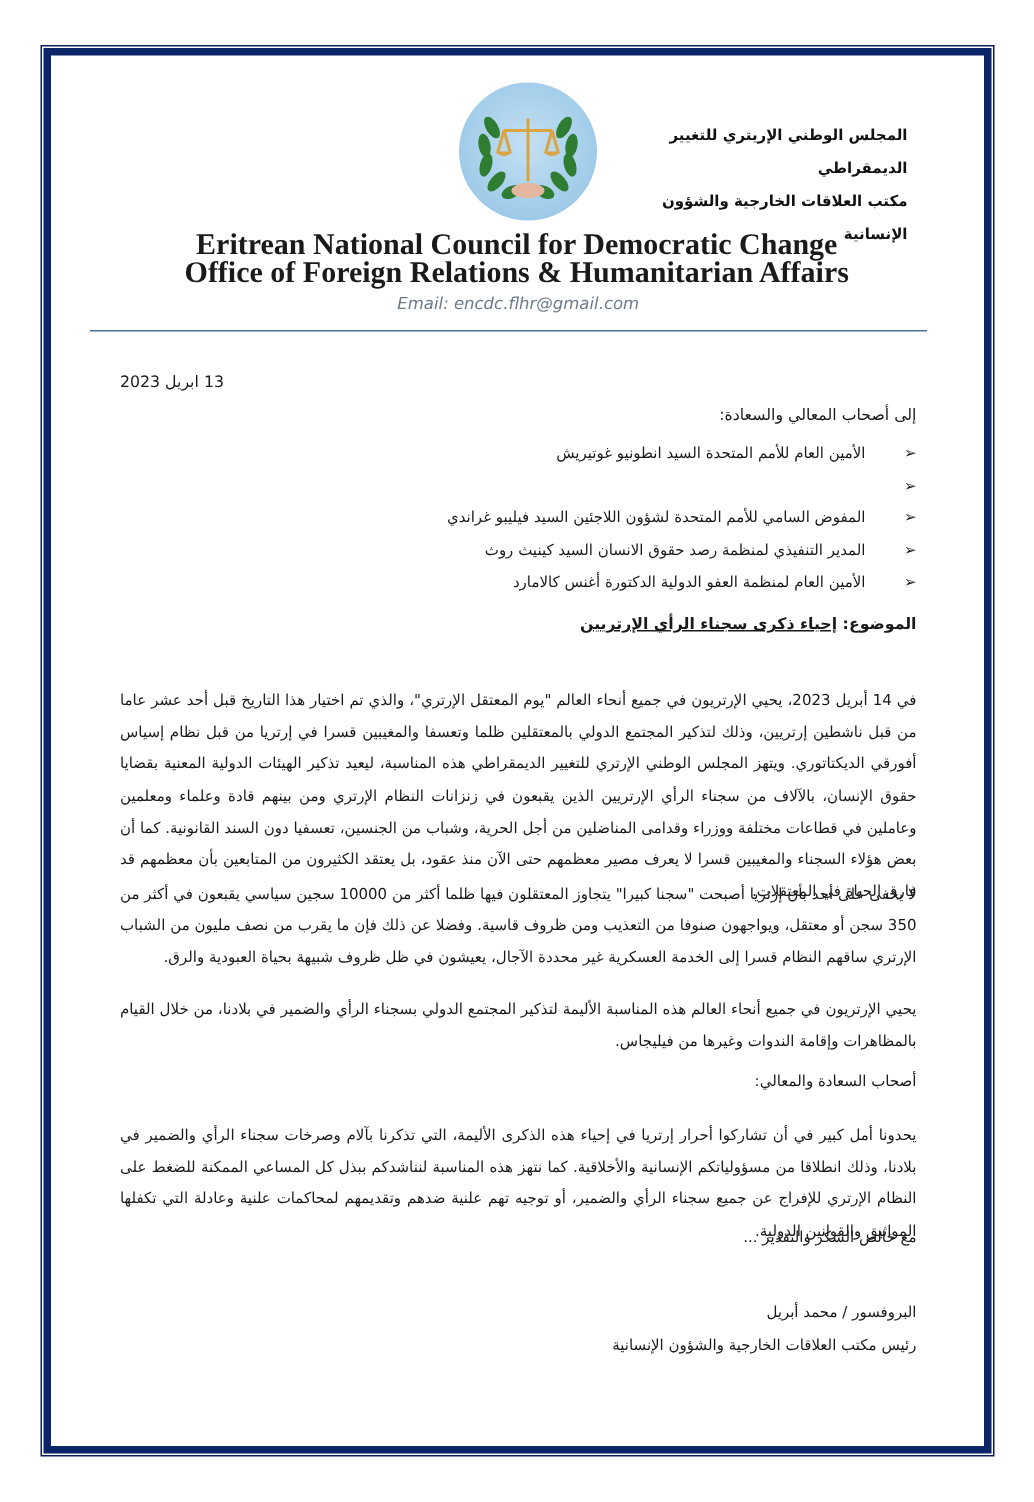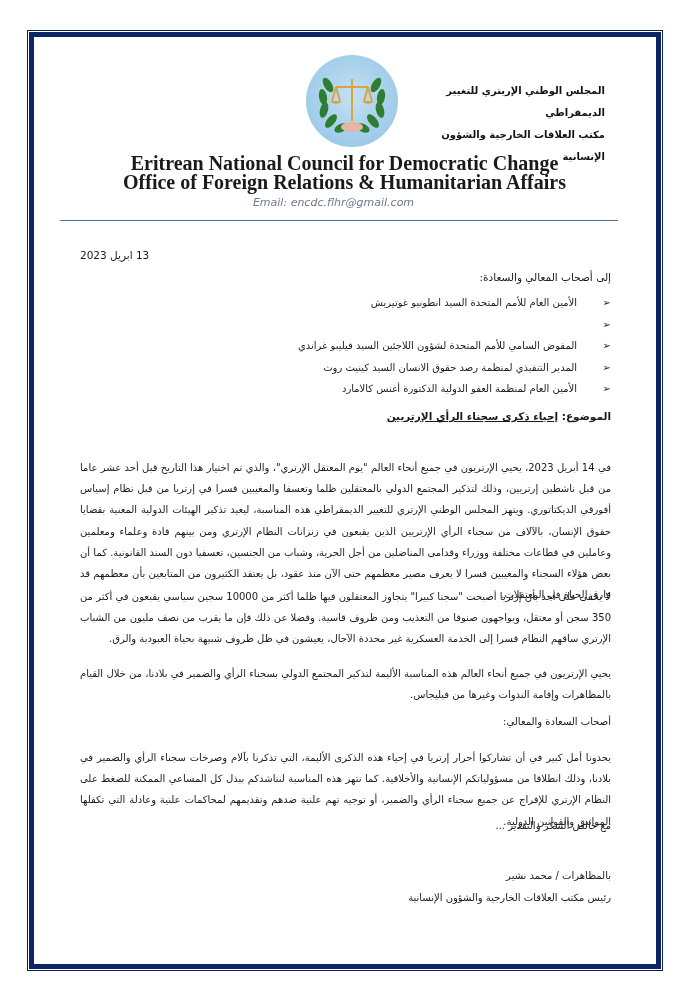--- a/index.html
+++ b/index.html
@@ -19,21 +19,21 @@
     .lh-right { position: absolute; left: 405px; top: 80px; width: 200px; direction: rtl; text-align: right;
                 font-family: "DejaVu Sans", sans-serif; font-size: 10px; line-height: 22px;
                 color: #111; font-weight: bold; }
     .logo { position: absolute; left: 306px; top: 55px; width: 92px; height: 92px; border-radius: 50%;
             background: radial-gradient(circle at 50% 45%, #c3e0f3 0%, #9fcbe9 70%, #8bbde1 100%); }
     .logo svg { position: absolute; left: 0; top: 0; }
     .eng-title { position: absolute; left: 0; width: 689px; text-align: center;
                  font-family: "Liberation Serif", serif; font-weight: bold; font-size: 20px; color: #1a1a1a; }
     .eng-1 { top: 152px; }
     .eng-2 { top: 171px; }
-    .email { position: absolute; left: 0; width: 667px; top: 196px; text-align: center;
+    .email { position: absolute; left: 12px; width: 667px; top: 196px; text-align: center;
              font-family: "DejaVu Sans", sans-serif; font-style: italic; font-size: 11px; color: #6c7a8a; }
     .head-rule { position: absolute; left: 60px; top: 220px; width: 558px; height: 1px; background: #4f6f9a; }
 
     
     .date { position: absolute; left: 80px; top: 249px; font-size: 10.5px; direction: rtl; unicode-bidi: plaintext; }
     .rtl { direction: rtl; text-align: right; }
     .salute { position: absolute; right: 78px; top: 271px; font-size: 10.5px; }
     .recips { position: absolute; right: 78px; top: 292px; margin: 0; padding: 0; list-style: none; }
     .recips li { display: flex; flex-direction: row; align-items: center; font-size: 10px; height: 21.5px; }
     .recips .bullet { width: 28px; text-align: right; color: #222; font-size: 10px; }
@@ -139,15 +139,15 @@
     <span class="subj-val">إحياء ذكرى سجناء الرأي الإرتريين</span>
   </div>
 
   <p class="para p1 rtl">في 14 أبريل 2023، يحيي الإرتريون في جميع أنحاء العالم "يوم المعتقل الإرتري"، والذي تم اختيار هذا التاريخ قبل أحد عشر عاما من قبل ناشطين إرتريين، وذلك لتذكير المجتمع الدولي بالمعتقلين ظلما وتعسفا والمغيبين قسرا في إرتريا من قبل نظام إسياس أفورقي الديكتاتوري. ويتهز المجلس الوطني الإرتري للتغيير الديمقراطي هذه المناسبة، ليعيد تذكير الهيئات الدولية المعنية بقضايا حقوق الإنسان، بالآلاف من سجناء الرأي الإرتريين الذين يقبعون في زنزانات النظام الإرتري ومن بينهم قادة وعلماء ومعلمين وعاملين في قطاعات مختلفة ووزراء وقدامى المناضلين من أجل الحرية، وشباب من الجنسين، تعسفيا دون السند القانونية. كما أن بعض هؤلاء السجناء والمغيبين قسرا لا يعرف مصير معظمهم حتى الآن منذ عقود، بل يعتقد الكثيرون من المتابعين بأن معظمهم قد فارق الحياة في المعتقلات.</p>
   <p class="para p2 rtl">لا يخفى على أحد بأن إرتريا أصبحت "سجنا كبيرا" يتجاوز المعتقلون فيها ظلما أكثر من 10000 سجين سياسي يقبعون في أكثر من 350 سجن أو معتقل، ويواجهون صنوفا من التعذيب ومن ظروف قاسية. وفضلا عن ذلك فإن ما يقرب من نصف مليون من الشباب الإرتري ساقهم النظام قسرا إلى الخدمة العسكرية غير محددة الآجال، يعيشون في ظل ظروف شبيهة بحياة العبودية والرق.</p>
   <p class="para p3 rtl">يحيي الإرتريون في جميع أنحاء العالم هذه المناسبة الأليمة لتذكير المجتمع الدولي بسجناء الرأي والضمير في بلادنا، من خلال القيام بالمظاهرات وإقامة الندوات وغيرها من فيليجاس.</p>
   <p class="para p4 rtl">أصحاب السعادة والمعالي:</p>
   <p class="para p5 rtl">يحدونا أمل كبير في أن تشاركوا أحرار إرتريا في إحياء هذه الذكرى الأليمة، التي تذكرنا بآلام وصرخات سجناء الرأي والضمير في بلادنا، وذلك انطلاقا من مسؤولياتكم الإنسانية والأخلاقية. كما نتهز هذه المناسبة لنناشدكم ببذل كل المساعي الممكنة للضغط على النظام الإرتري للإفراج عن جميع سجناء الرأي والضمير، أو توجيه تهم علنية ضدهم وتقديمهم لمحاكمات علنية وعادلة التي تكفلها المواثيق والقوانين الدولية.</p>
 
   <div class="closing rtl">مع خالص الشكر والتقدير ...</div>
-  <div class="sig-name rtl">بالمظاهرات / محمد نشير</div>
+  <div class="sig-name rtl">البروفسور / محمد أبريل</div>
   <div class="sig-title rtl">رئيس مكتب العلاقات الخارجية والشؤون الإنسانية</div>
 </main>
 
 </body></html>

